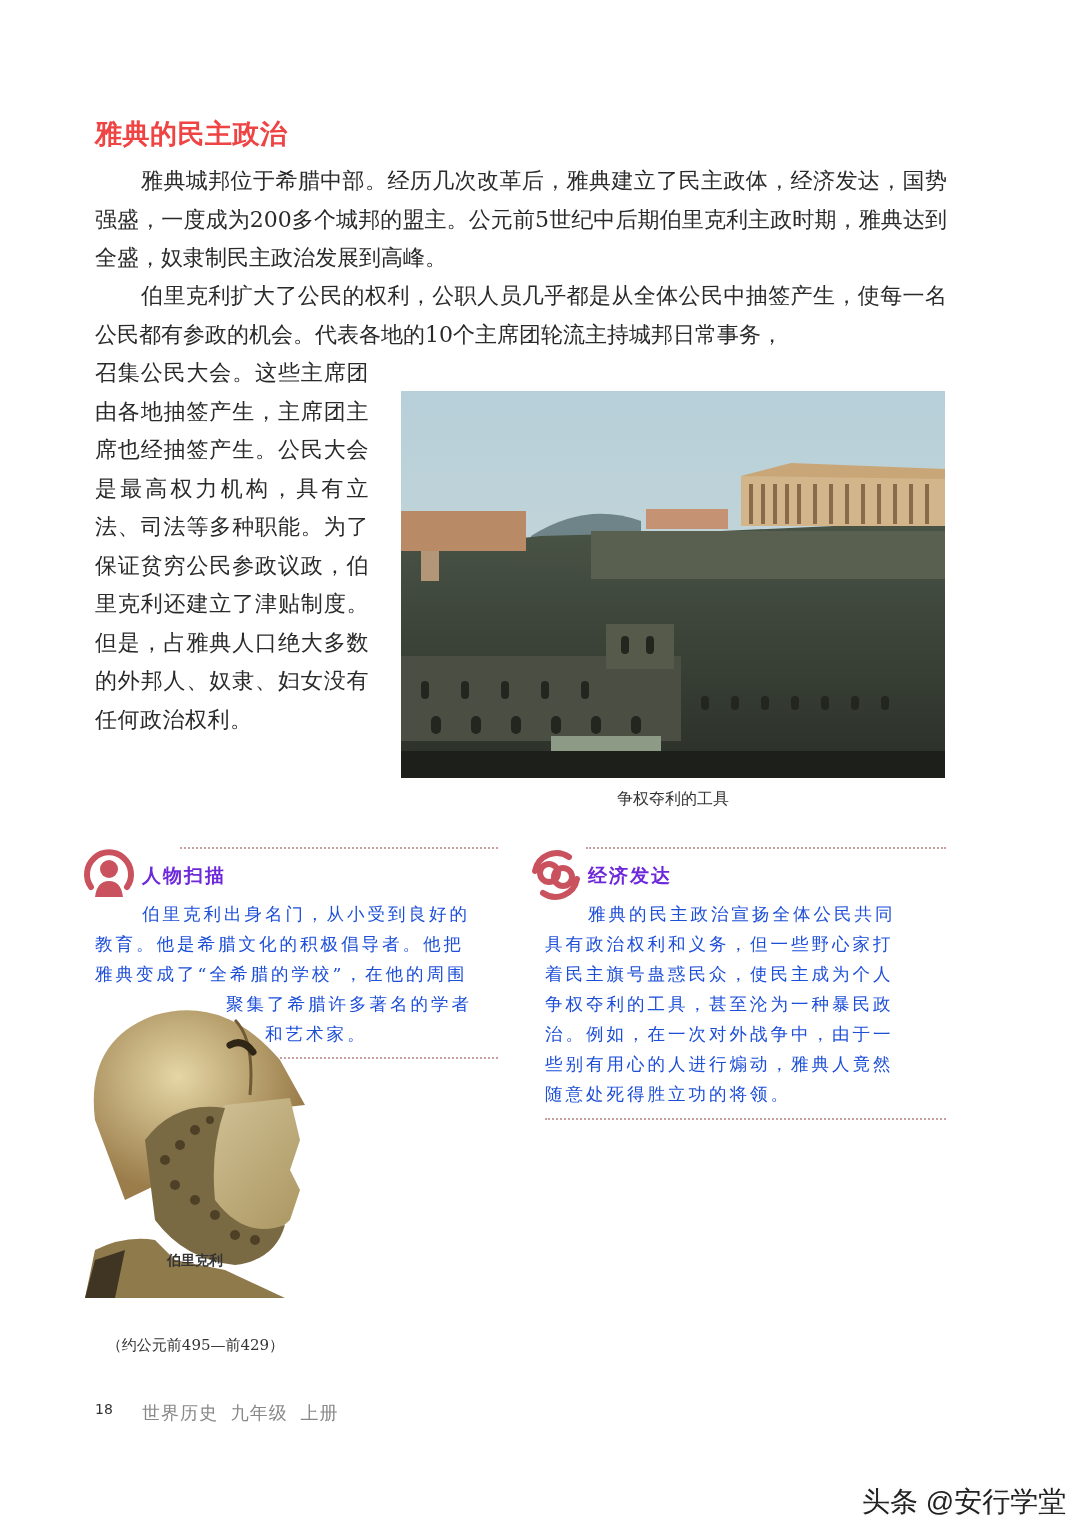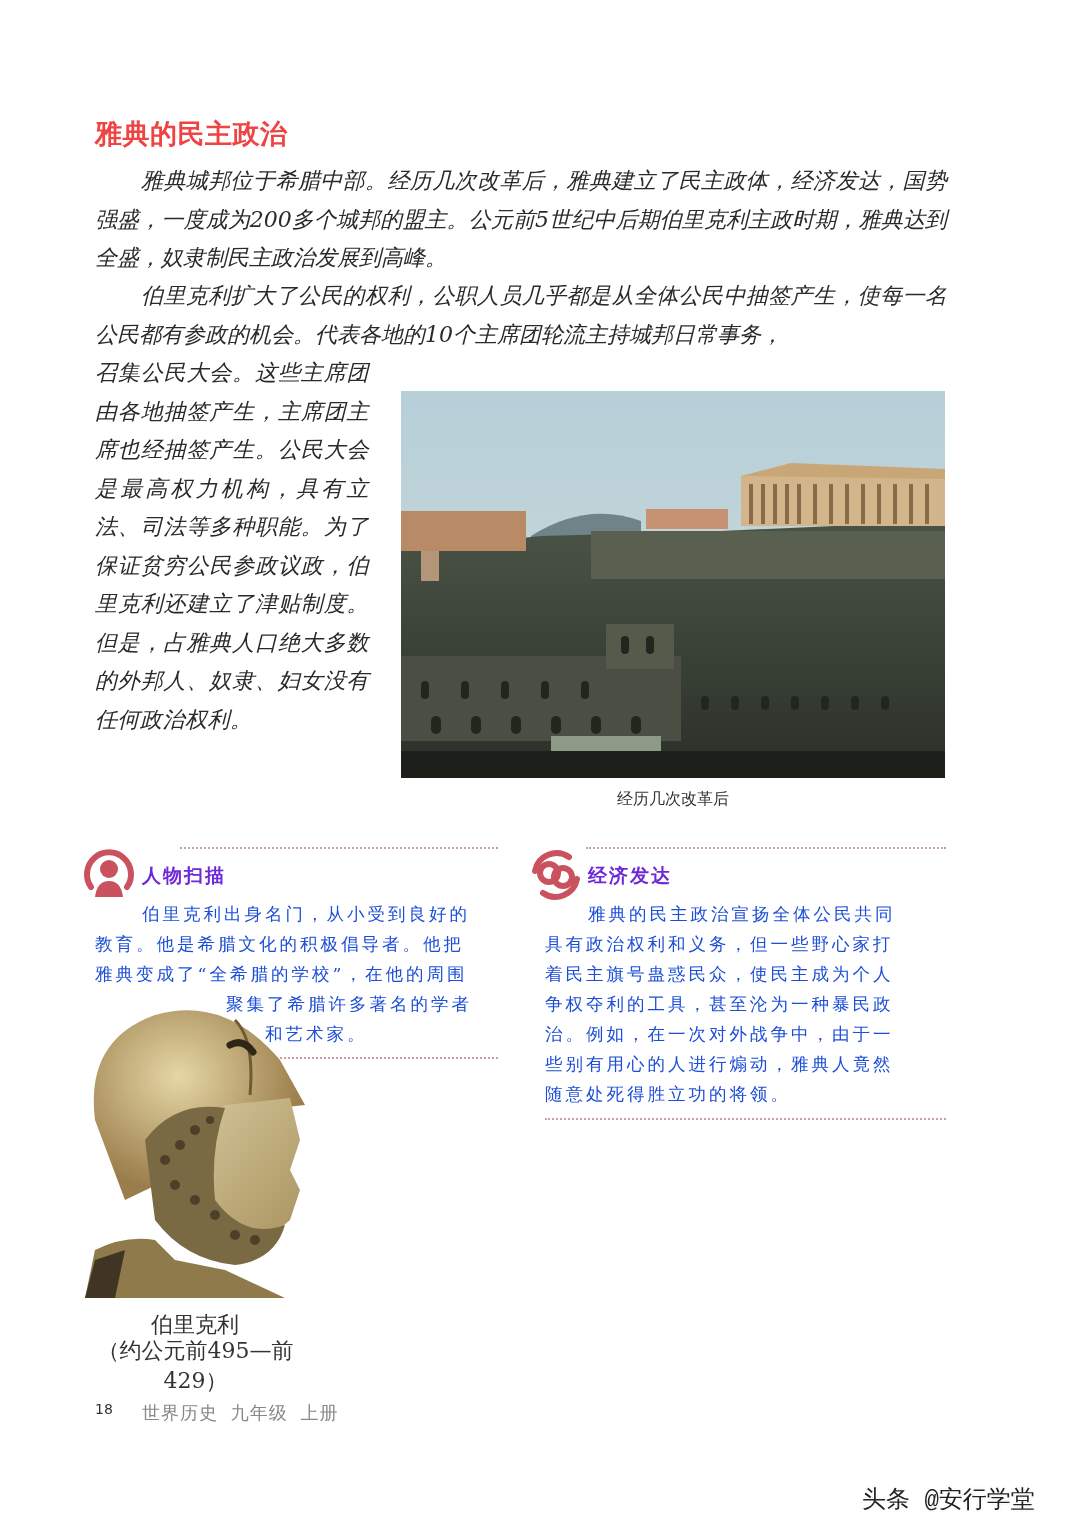--- a/index.html
+++ b/index.html
@@ -1,34 +1,34 @@
 <!DOCTYPE html>
 <html><head>
 <meta charset="utf-8">
 <style>
   html, body { margin:0; padding:0; background:#ffffff; }
   body { width:1086px; height:1535px; position:relative; overflow:hidden;
          font-family:"DejaVu Serif","Liberation Serif",serif; color:#231f20; }
   .abs { position:absolute; }
   .section-title { left:95px; top:116px; font-family:"DejaVu Sans","Liberation Sans",sans-serif;
                    font-size:27px; font-weight:bold; color:#ef4444; letter-spacing:0.5px; }
-  .para { font-size:22px; line-height:38.5px; color:#2a2a2a; text-align:justify;font-style:italic; }
+  .para { font-size:22px; line-height:38.5px; color:#2a2a2a; text-align:justify; }
   .p1 { left:95px; top:162px; width:852px; text-indent:46px; }
   .p2 { left:95px; top:277px; width:852px; text-indent:46px; }
   .p2-narrow { left:95px; top:354px; width:274px; letter-spacing:0.5px; }
   .photo { left:401px; top:391px; width:544px; height:387px; overflow:hidden; }
   .caption { font-size:16px; color:#333; text-align:center; }
   .cap1 { left:401px; top:789px; width:544px; }
   .dotline { height:0; border-top:2px dotted #c8a0a0; }
   .box-title { font-family:"DejaVu Sans","Liberation Sans",sans-serif; font-size:19px; font-weight:bold;
                color:#6d28d9; letter-spacing:2px; }
   .box-text { font-size:17.5px; line-height:30px; color:#1d4ed8; letter-spacing:3px; }
   .footer-num { left:95px; top:1401px; font-family:"DejaVu Sans","Liberation Sans",sans-serif; font-size:14px; color:#333; }
   .footer-book { left:142px; top:1401px; font-size:18px; color:#888; letter-spacing:1px; word-spacing:6px; }
-  .watermark { left:862px; top:1483px; font-family:Liberation Mono, monospace; font-size:24px; color:#222;
+  .watermark { left:862px; top:1483px; font-family:Liberation Sans, sans-serif; font-size:28px; color:#222;
                text-shadow: 1px 1px 0 #fff, -1px -1px 0 #fff, 1px -1px 0 #fff, -1px 1px 0 #fff, 0 0 2px #999; }
 </style>
 </head>
 <body>
 
 <div class="abs section-title">雅典的民主政治</div>
 <div class="abs para p1">雅典城邦位于希腊中部。经历几次改革后，雅典建立了民主政体，经济发达，国势强盛，一度成为200多个城邦的盟主。公元前5世纪中后期伯里克利主政时期，雅典达到全盛，奴隶制民主政治发展到高峰。</div>
 <div class="abs para p2">伯里克利扩大了公民的权利，公职人员几乎都是从全体公民中抽签产生，使每一名公民都有参政的机会。代表各地的10个主席团轮流主持城邦日常事务，</div>
 <div class="abs para p2-narrow">召集公民大会。这些主席团由各地抽签产生，主席团主席也经抽签产生。公民大会是最高权力机构，具有立法、司法等多种职能。为了保证贫穷公民参政议政，伯里克利还建立了津贴制度。但是，占雅典人口绝大多数的外邦人、奴隶、妇女没有任何政治权利。</div>
 
@@ -94,21 +94,21 @@
       <rect x="360" y="305" width="8" height="14" rx="4"></rect>
         <rect x="390" y="305" width="8" height="14" rx="4"></rect>
       <rect x="420" y="305" width="8" height="14" rx="4"></rect>
         <rect x="450" y="305" width="8" height="14" rx="4"></rect>
       <rect x="480" y="305" width="8" height="14" rx="4"></rect>
     </g>
     <rect x="150" y="345" width="110" height="15" fill="#8c9a86"></rect>
     <rect x="0" y="360" width="544" height="27" fill="#1c1f1a"></rect>
   </svg>
 </div>
-<div class="abs caption cap1">经历几次改革后</div>
+<div class="abs caption cap1">争权夺利的工具</div>
 
 <div class="abs dotline" style="left:180px; top:847px; width:318px;"></div>
 <div class="abs" style="left:83px; top:849px; width:52px; height:52px;">
   <svg width="52" height="52" viewBox="0 0 52 52">
     <path d="M8 38 A22 22 0 1 1 44 38" fill="none" stroke="#c9525e" stroke-width="6" stroke-linecap="round"></path>
     <circle cx="26" cy="20" r="9" fill="#c9525e"></circle>
     <path d="M12 48 Q14 32 26 32 Q38 32 40 48Z" fill="#c9525e"></path>
   </svg>
 </div>
 <div class="abs box-title" style="left:142px; top:863px;">人物扫描</div>
@@ -144,22 +144,22 @@
         <circle cx="110" cy="200" r="5"></circle>
         <circle cx="130" cy="215" r="5"></circle>
       <circle cx="150" cy="235" r="5"></circle>
         <circle cx="170" cy="240" r="5"></circle>
         <circle cx="125" cy="120" r="4"></circle>
     </g>
     <path d="M0 298 L10 250 Q40 235 70 240 L90 260 L140 270 L200 298Z" fill="#8f7a4c"></path>
     <path d="M0 298 L10 260 L40 250 L30 298Z" fill="#3f3522"></path>
   </svg>
 </div>
-<div class="abs caption" style="left:95px; top:1310px; width:200px; font-size:22px;">伯里克利</div>
-<div class="abs caption" style="left:88px; top:1336px; width:215px; font-size:22px;">（约公元前495—前429）</div>
+<div class="abs caption" style="left:95px; top:1252px; width:200px; font-size:14px;font-weight:bold;">伯里克利</div>
+<div class="abs caption" style="left:88px; top:1336px; width:215px; font-size:15px;">（约公元前495—前429）</div>
 
 <div class="abs dotline" style="left:586px; top:847px; width:360px;"></div>
 <div class="abs" style="left:529px; top:849px; width:54px; height:52px;">
   <svg width="54" height="52" viewBox="0 0 54 52">
     <path d="M40 8 A22 22 0 0 0 6 22" fill="none" stroke="#c9525e" stroke-width="6" stroke-linecap="round"></path>
     <path d="M14 44 A22 22 0 0 0 48 30" fill="none" stroke="#c9525e" stroke-width="6" stroke-linecap="round"></path>
     <circle cx="20" cy="24" r="9" fill="none" stroke="#c9525e" stroke-width="6"></circle>
     <circle cx="34" cy="28" r="9" fill="none" stroke="#c9525e" stroke-width="6"></circle>
   </svg>
 </div>

